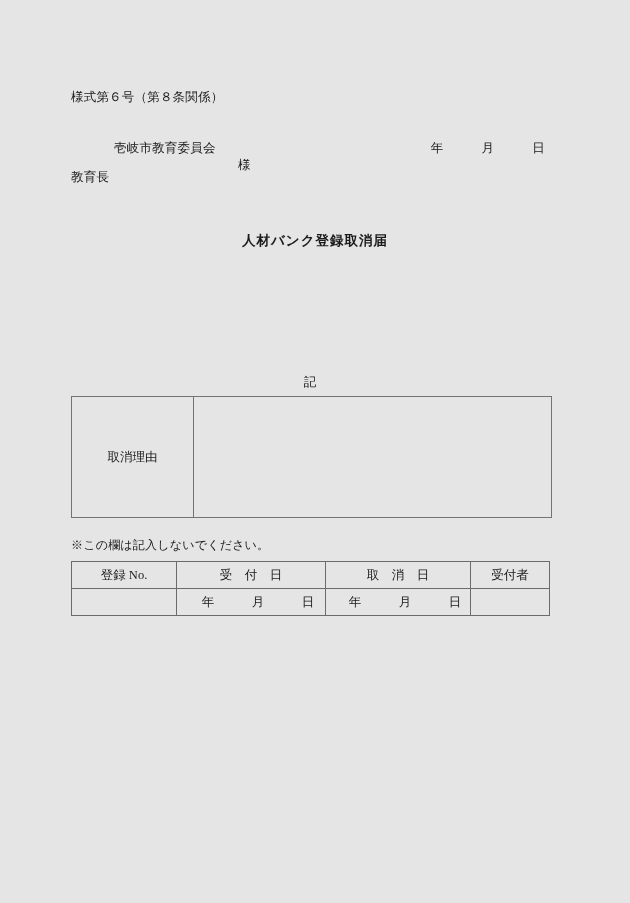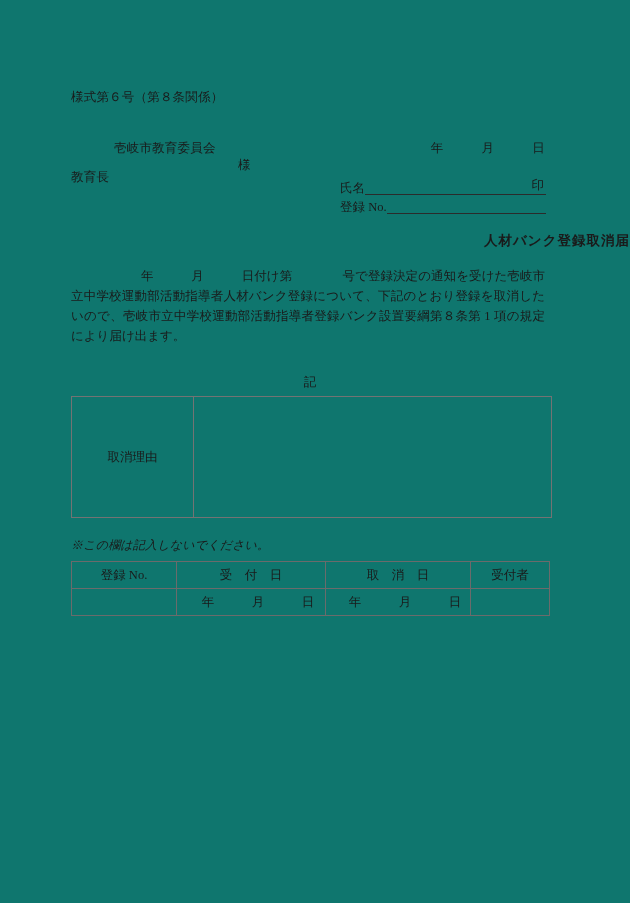--- a/index.html
+++ b/index.html
@@ -10,21 +10,21 @@
   }
   body {
     font-family: "Liberation Serif", "DejaVu Serif", serif;
     color: #1a1a1a;
   }
 
   #page {
     position: relative;
     width: 630px;
     height: 903px;
-    background: #0f766e;
+    background: #e5e5e5;
     overflow: hidden;
   }
 
   
   .t {
     position: absolute;
     white-space: pre;
     font-size: 12.5px;
     line-height: 1.0;
     letter-spacing: 0.2px;
@@ -92,21 +92,21 @@
     height: 14px;
     padding: 0 2px 1px 2px;
     text-align: center;
   }
 
   
   #doc-title {
     left: 0;
     top: 234px;
     width: 630px;
-    text-align: right;
+    text-align: center;
     font-size: 13.5px;
     font-weight: bold;
     letter-spacing: 1px;
   }
 
   
   #body-paragraph {
     position: absolute;
     left: 71px;
     top: 266px;
@@ -149,21 +149,20 @@
   }
   #reason-table .reason-value {
     width: 355px;
   }
 
   
   #office-note {
     left: 71px;
     top: 539px;
     font-size: 12px;
-    font-style: italic;
   }
 
   
   #receipt-table {
     position: absolute;
     left: 71px;
     top: 561px;
     width: 474px;
     border-collapse: collapse;
     table-layout: fixed;
@@ -195,37 +194,23 @@
     <span class="dl-inner">年　　　月　　　日</span>
   </div>
 
   <div class="t" id="committee-name">壱岐市教育委員会</div>
 
   <div class="t" id="addressee-row">
     <span class="addressee-title">教育長</span>
     <span class="addressee-honorific">様</span>
   </div>
 
-  <div class="sig-block">
-    <div class="sig-row">
-      <span class="sig-label">氏名</span>
-      <span class="sig-rule"></span>
-      <span class="sig-seal">印</span>
-    </div>
-    <div class="sig-row">
-      <span class="sig-label">登録 No.</span>
-      <span class="sig-rule"></span>
-    </div>
-  </div>
 
   <div class="t" id="doc-title">人材バンク登録取消届</div>
 
-  <div id="body-paragraph">
-    <span class="lead-blank"></span><span>年　　　月　　　日付け第　　　　号で登録決定の通知を受けた壱岐市立中学校運動部活動指導者人材バンク登録について、下記のとおり登録を取消したいので、壱岐市立中学校運動部活動指導者登録バンク設置要綱第８条第 1 項の規定により届け出ます。</span>
-  </div>
 
   <div class="t" id="ki-marker">記</div>
 
   <table id="reason-table">
     <tbody>
       <tr>
         <td class="reason-label">取消理由</td>
         <td class="reason-value"></td>
       </tr>
     </tbody>

